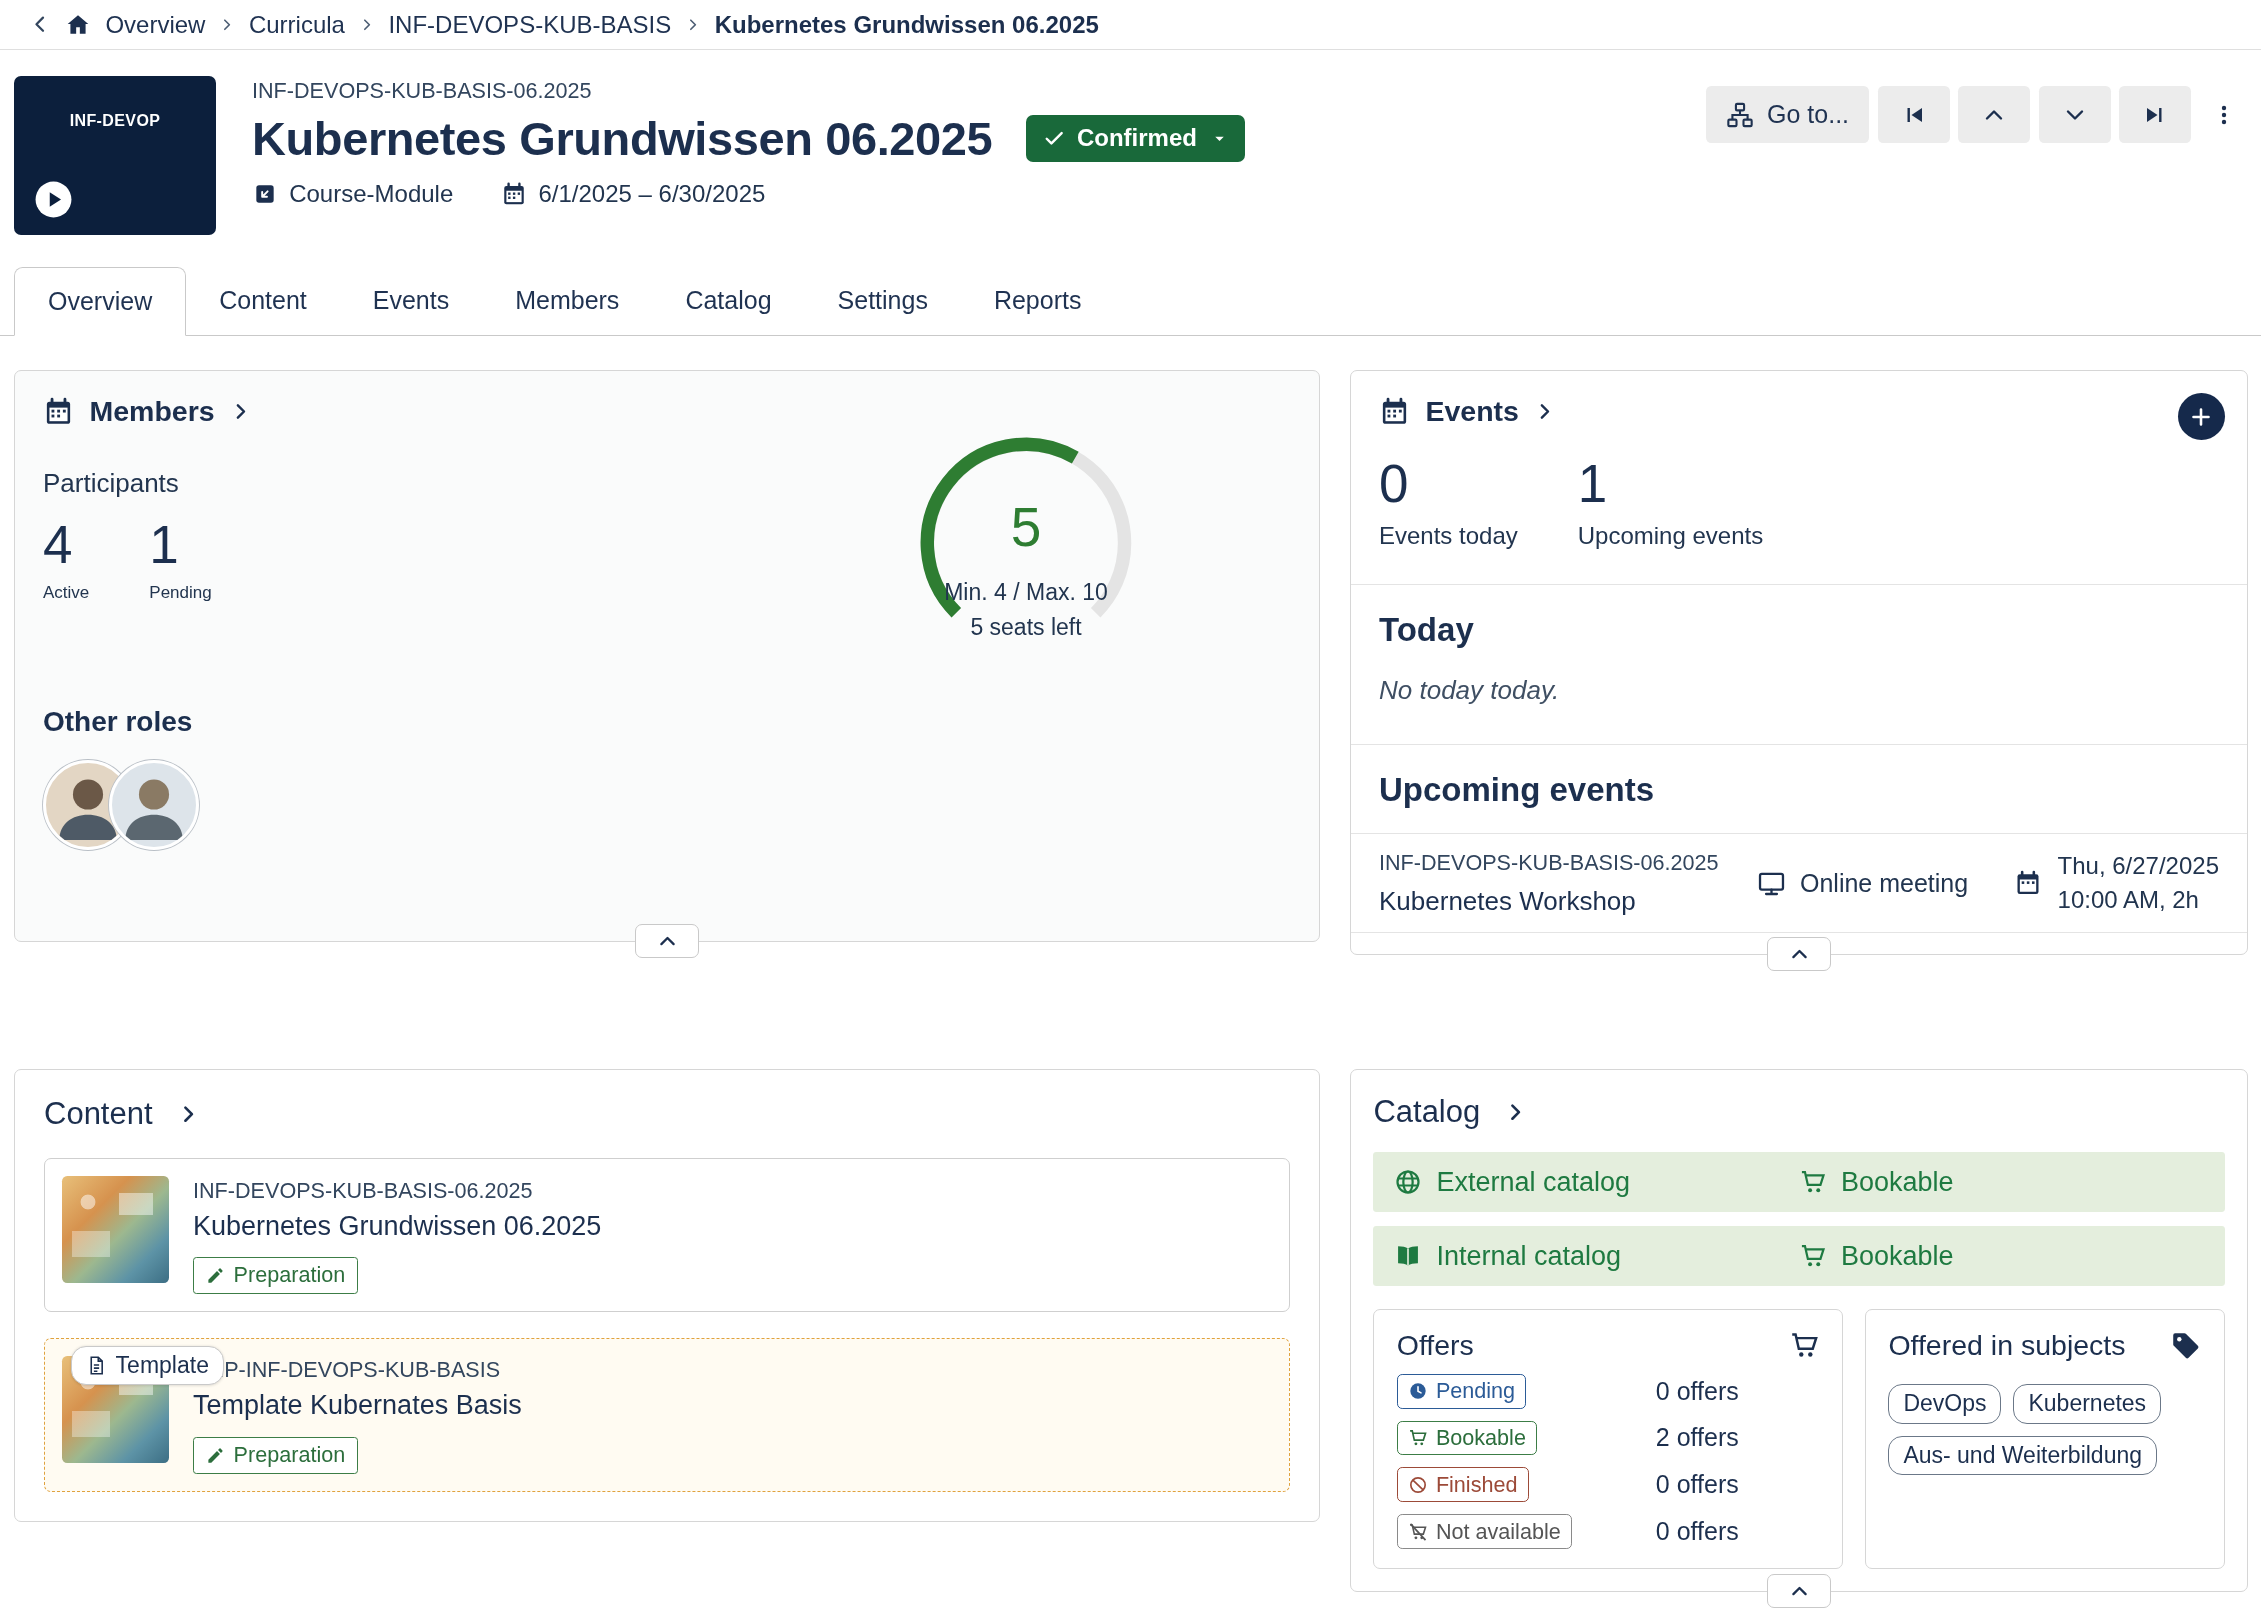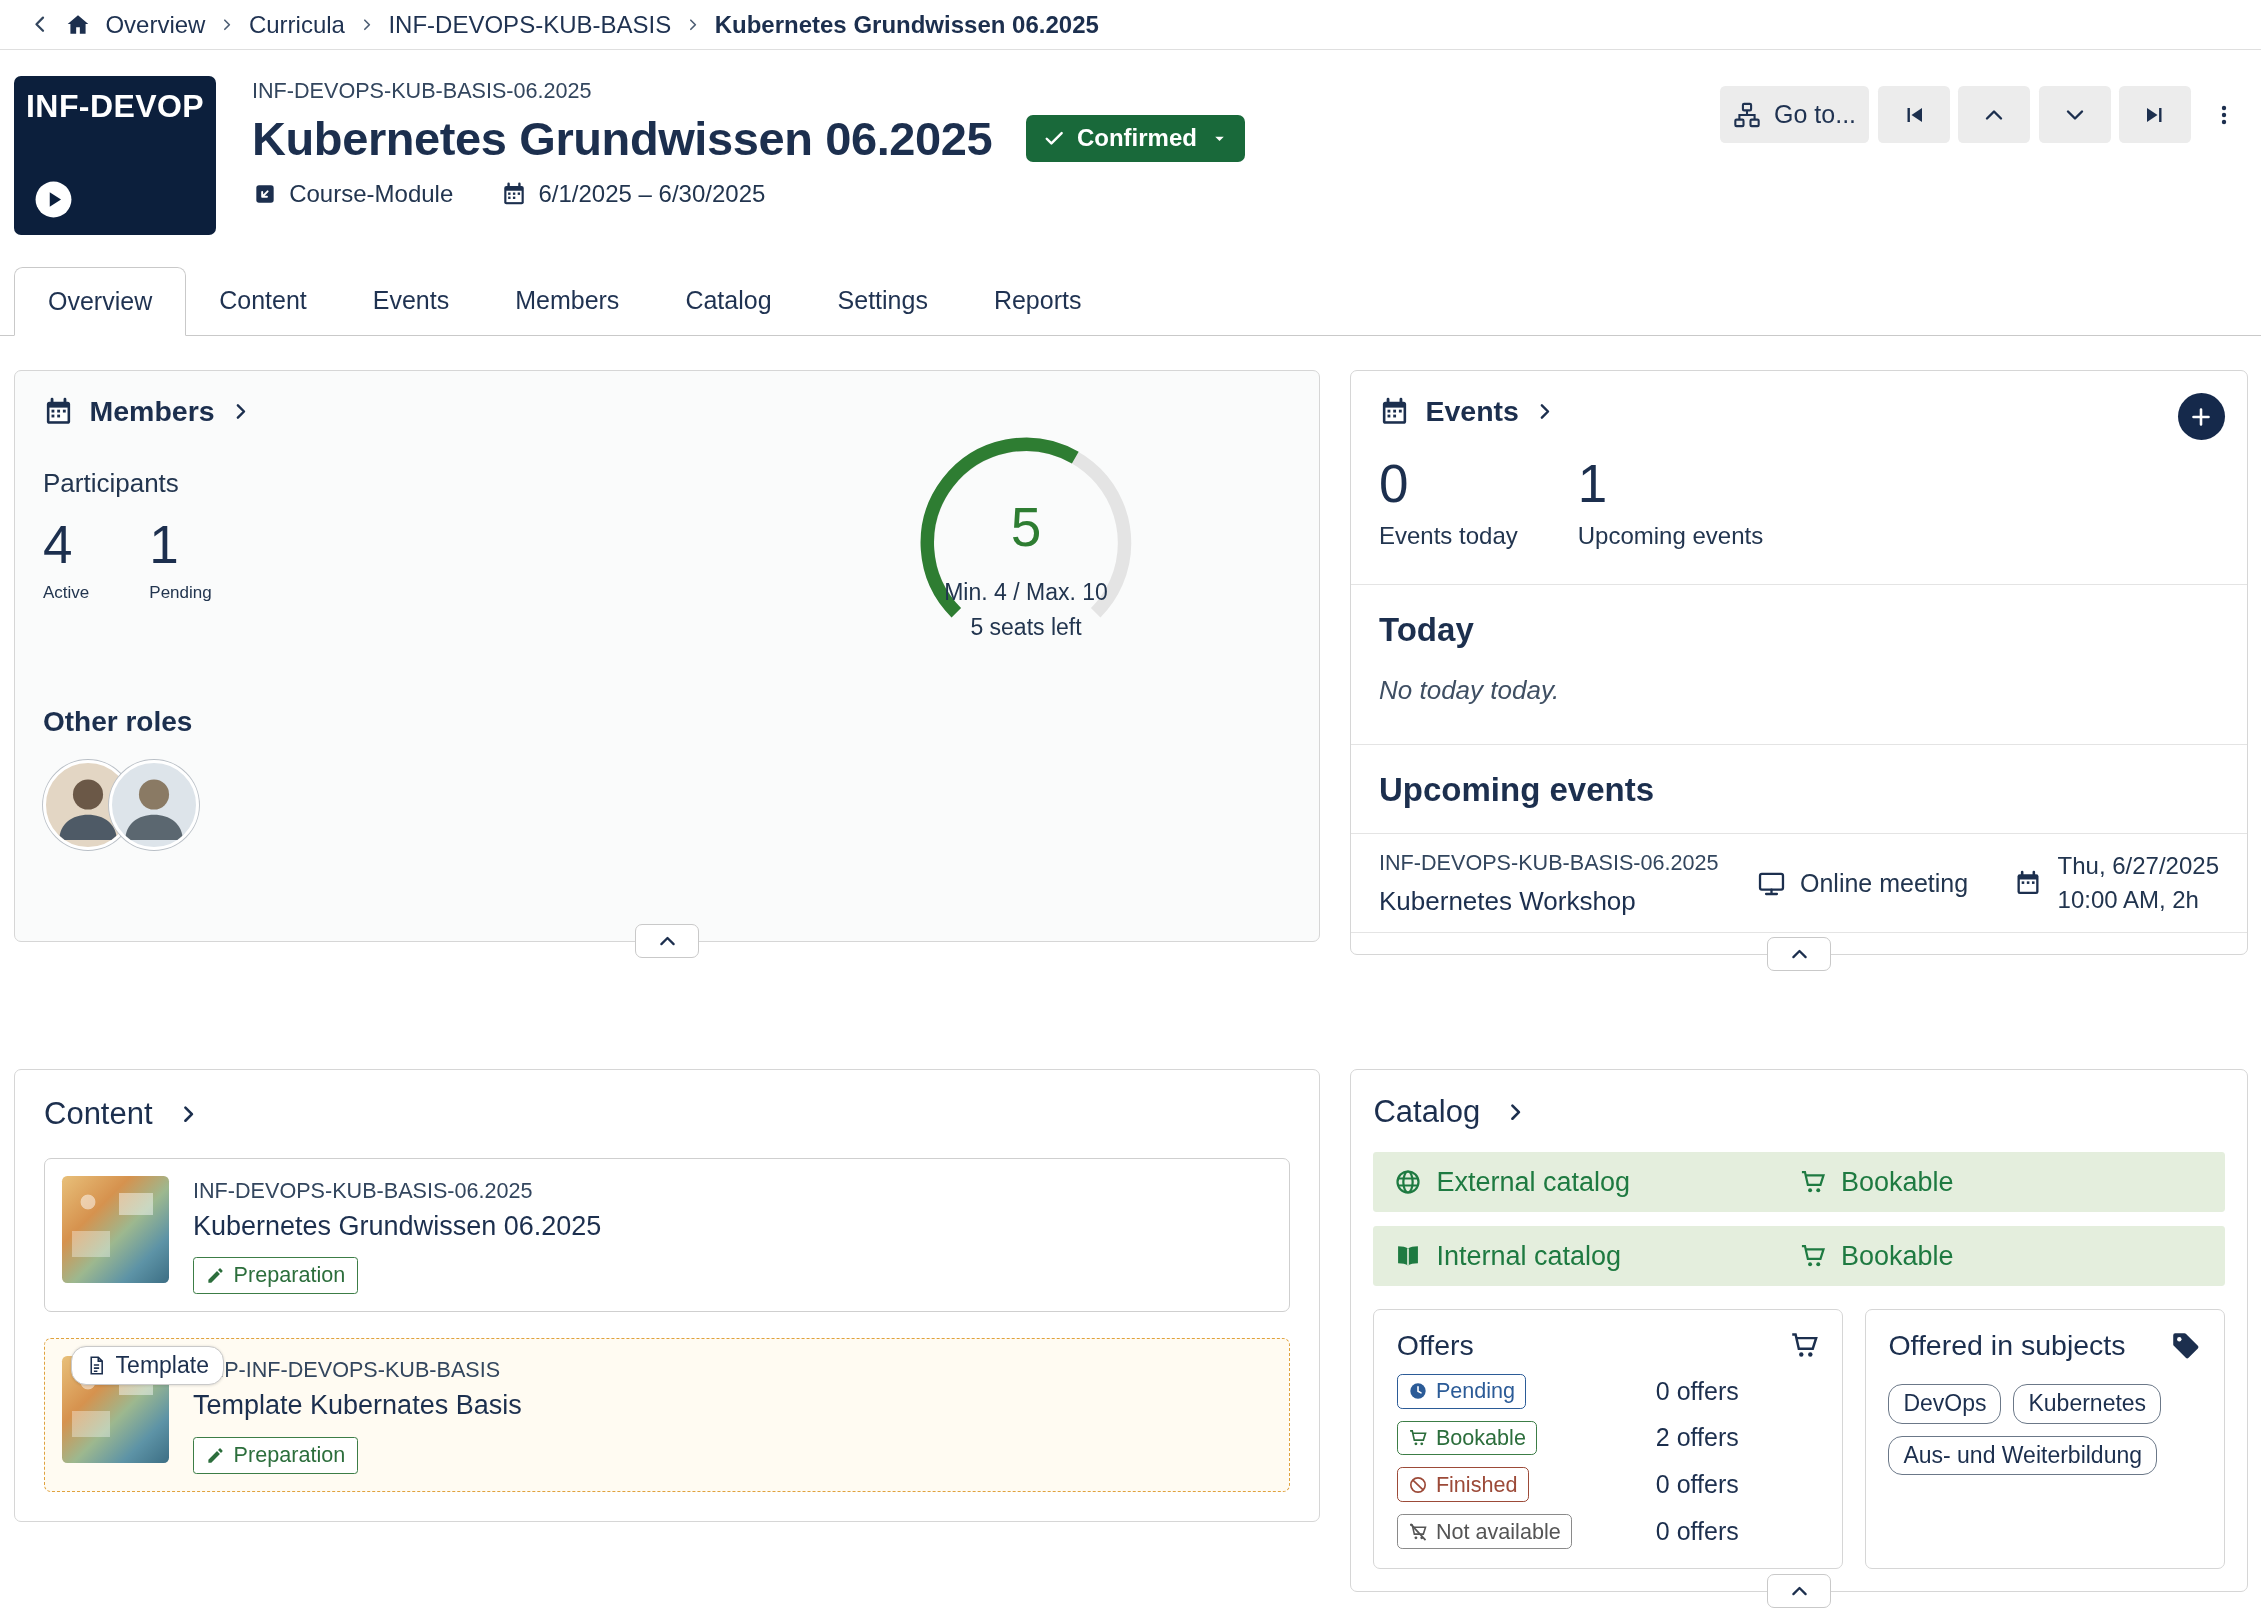--- a/index.html
+++ b/index.html
@@ -17,34 +17,34 @@
   .breadcrumb{height:50px;display:flex;align-items:center;gap:14px;padding:0 29px;border-bottom:0.9px solid #dfdfdf;font-size:24px;color:#1f3251}
   .bc-back{width:22.4px;height:22.4px;color:#33465e;cursor:pointer}
   .bc-home{width:26px;height:26px;color:#1c2f4e;cursor:pointer}
   .crumb-link{cursor:pointer;color:#1f3251;text-decoration:none}
   .crumb-sep{width:15.5px;height:15.5px;color:#4d5e74}
   .crumb-current{font-weight:bold;color:#1c2f4e}
 
   
   .header{display:flex;padding:26px 14px 0;position:relative}
   .tile{width:202px;height:159px;background:#0c1f3c;border-radius:7px;color:#fff;position:relative;flex:none;cursor:default}
-  .tile-label{font-size:32px;font-weight:bold;text-align:center;margin-top:12px;letter-spacing:0.4px}
+  .tile-label{font-size:16px;font-weight:bold;text-align:center;margin-top:36px;letter-spacing:0.4px}
   .tile-play{position:absolute;left:19px;bottom:15.5px;width:41px;height:41px;cursor:pointer}
   .header-main{margin-left:36px;padding-top:1.7px}
   .header-code{font-size:21.6px;color:#33465e}
   .title-row{display:flex;align-items:center;gap:34px;margin-top:7px}
   .page-title{font-size:47px;font-weight:600;color:#1c2f4e;letter-spacing:-0.4px}
   .status-badge{display:inline-flex;align-items:center;gap:11.2px;background:#19693a;color:#fff;font-size:24px;font-weight:600;border:none;border-radius:7px;padding:9.5px 17px;cursor:pointer;font-family:inherit}
   .status-badge .icon{width:22.4px;height:22.4px}
   .status-badge .caret{width:17px;height:17px;margin-left:3.4px}
   .meta-row{display:flex;align-items:center;gap:48px;margin-top:14px;font-size:24px;color:#22354f}
   .meta-item{display:flex;align-items:center;gap:11.2px}
   .meta-item .icon{width:26px;height:26px;color:#1c2f4e}
   .header-controls{position:absolute;right:14px;top:36px;display:flex;align-items:center;gap:8.6px}
-  .btn-goto{display:flex;align-items:center;gap:13px;background:#ececec;border:none;border-radius:5.2px;height:57px;padding:0 13px;font-size:25px;color:#1f3251;cursor:pointer;font-family:inherit}
+  .btn-goto{display:flex;align-items:center;gap:13px;background:#ececec;border:none;border-radius:5.2px;height:57px;padding:0 20px;font-size:25px;color:#1f3251;cursor:pointer;font-family:inherit}
   .btn-goto .icon{width:28px;height:28px}
   .btn-square{width:72px;height:57px;display:flex;align-items:center;justify-content:center;background:#ececec;border:none;border-radius:5.2px;cursor:pointer;color:#1c2f4e}
   .btn-square .icon{width:24px;height:24px}
   .btn-kebab{width:47px;height:57px;display:flex;align-items:center;justify-content:center;background:transparent;border:none;cursor:pointer;color:#1c2f4e}
   .btn-kebab .icon{width:24px;height:24px}
 
   
   .tabs{display:flex;align-items:flex-end;margin-top:31px;padding:0 14px;border-bottom:0.9px solid #c9c9c9}
   .tab{padding:0 33px;font-size:25px;color:#1f3251;height:69px;display:flex;align-items:center;cursor:pointer;background:transparent;border:none;font-family:inherit}
   .tab.active{background:#fff;border:0.9px solid #c9c9c9;border-bottom:0.9px solid #fff;border-radius:8.6px 8.6px 0 0;margin-bottom:-0.9px}

